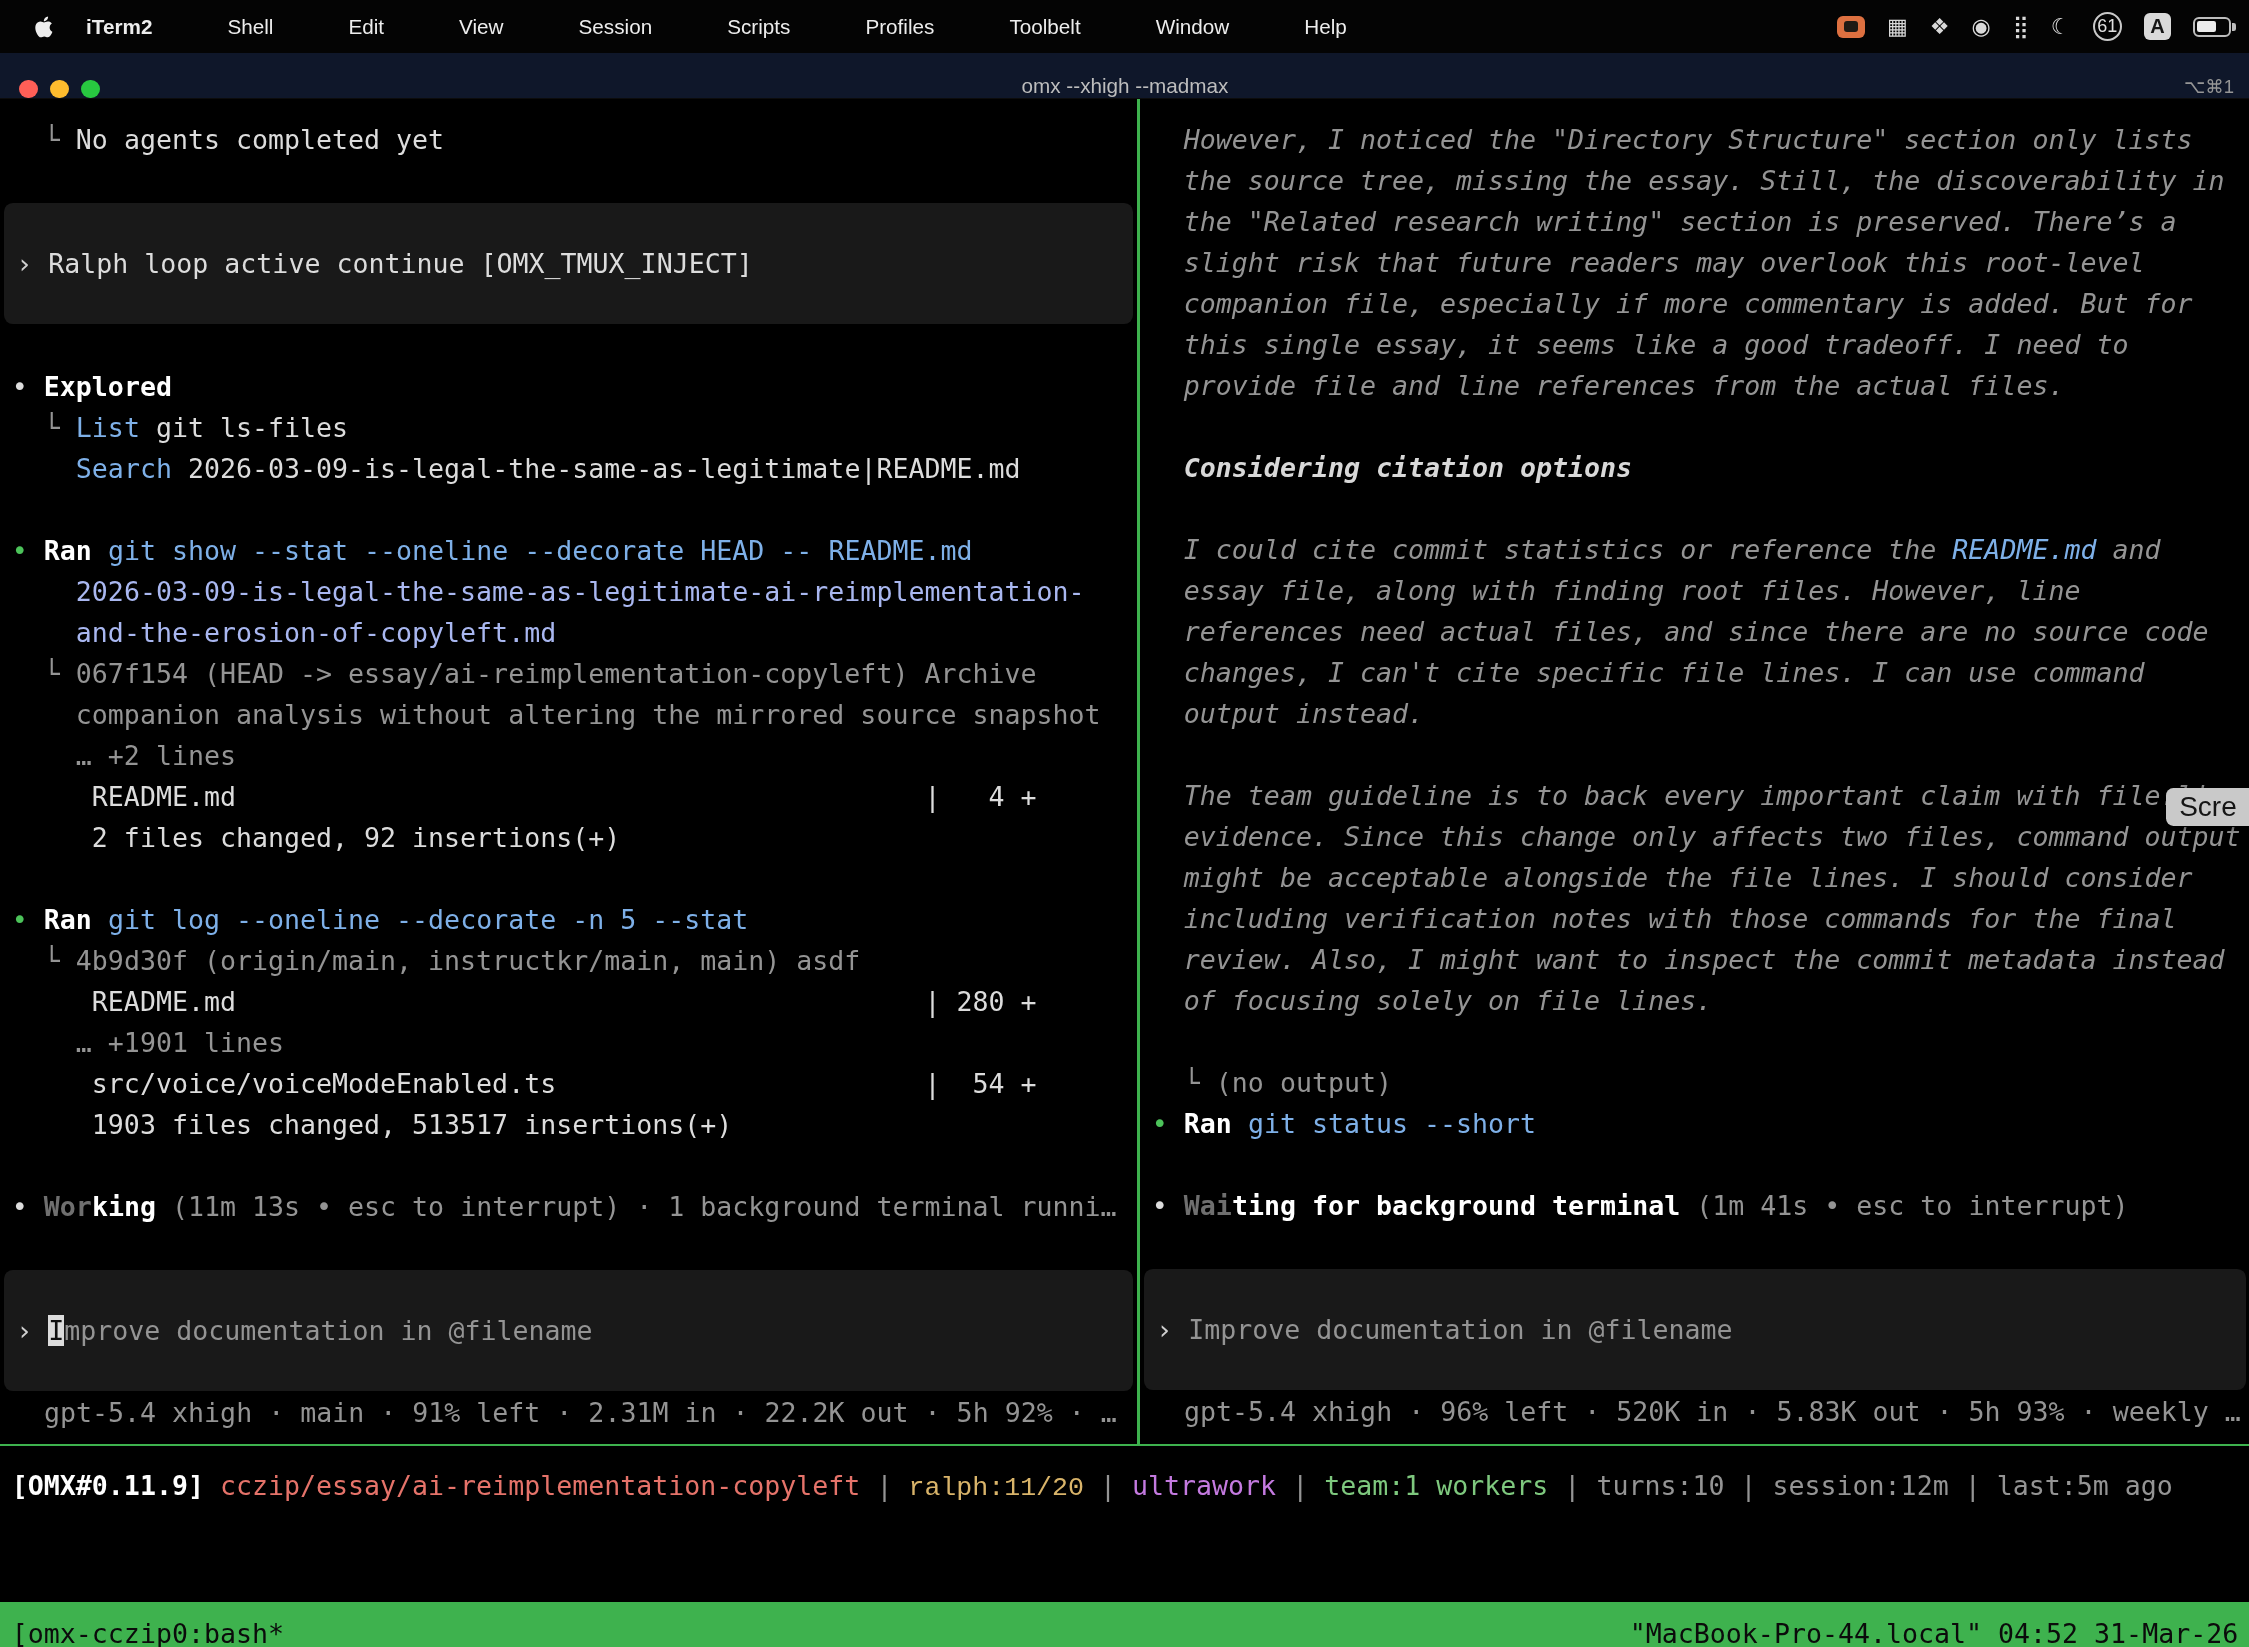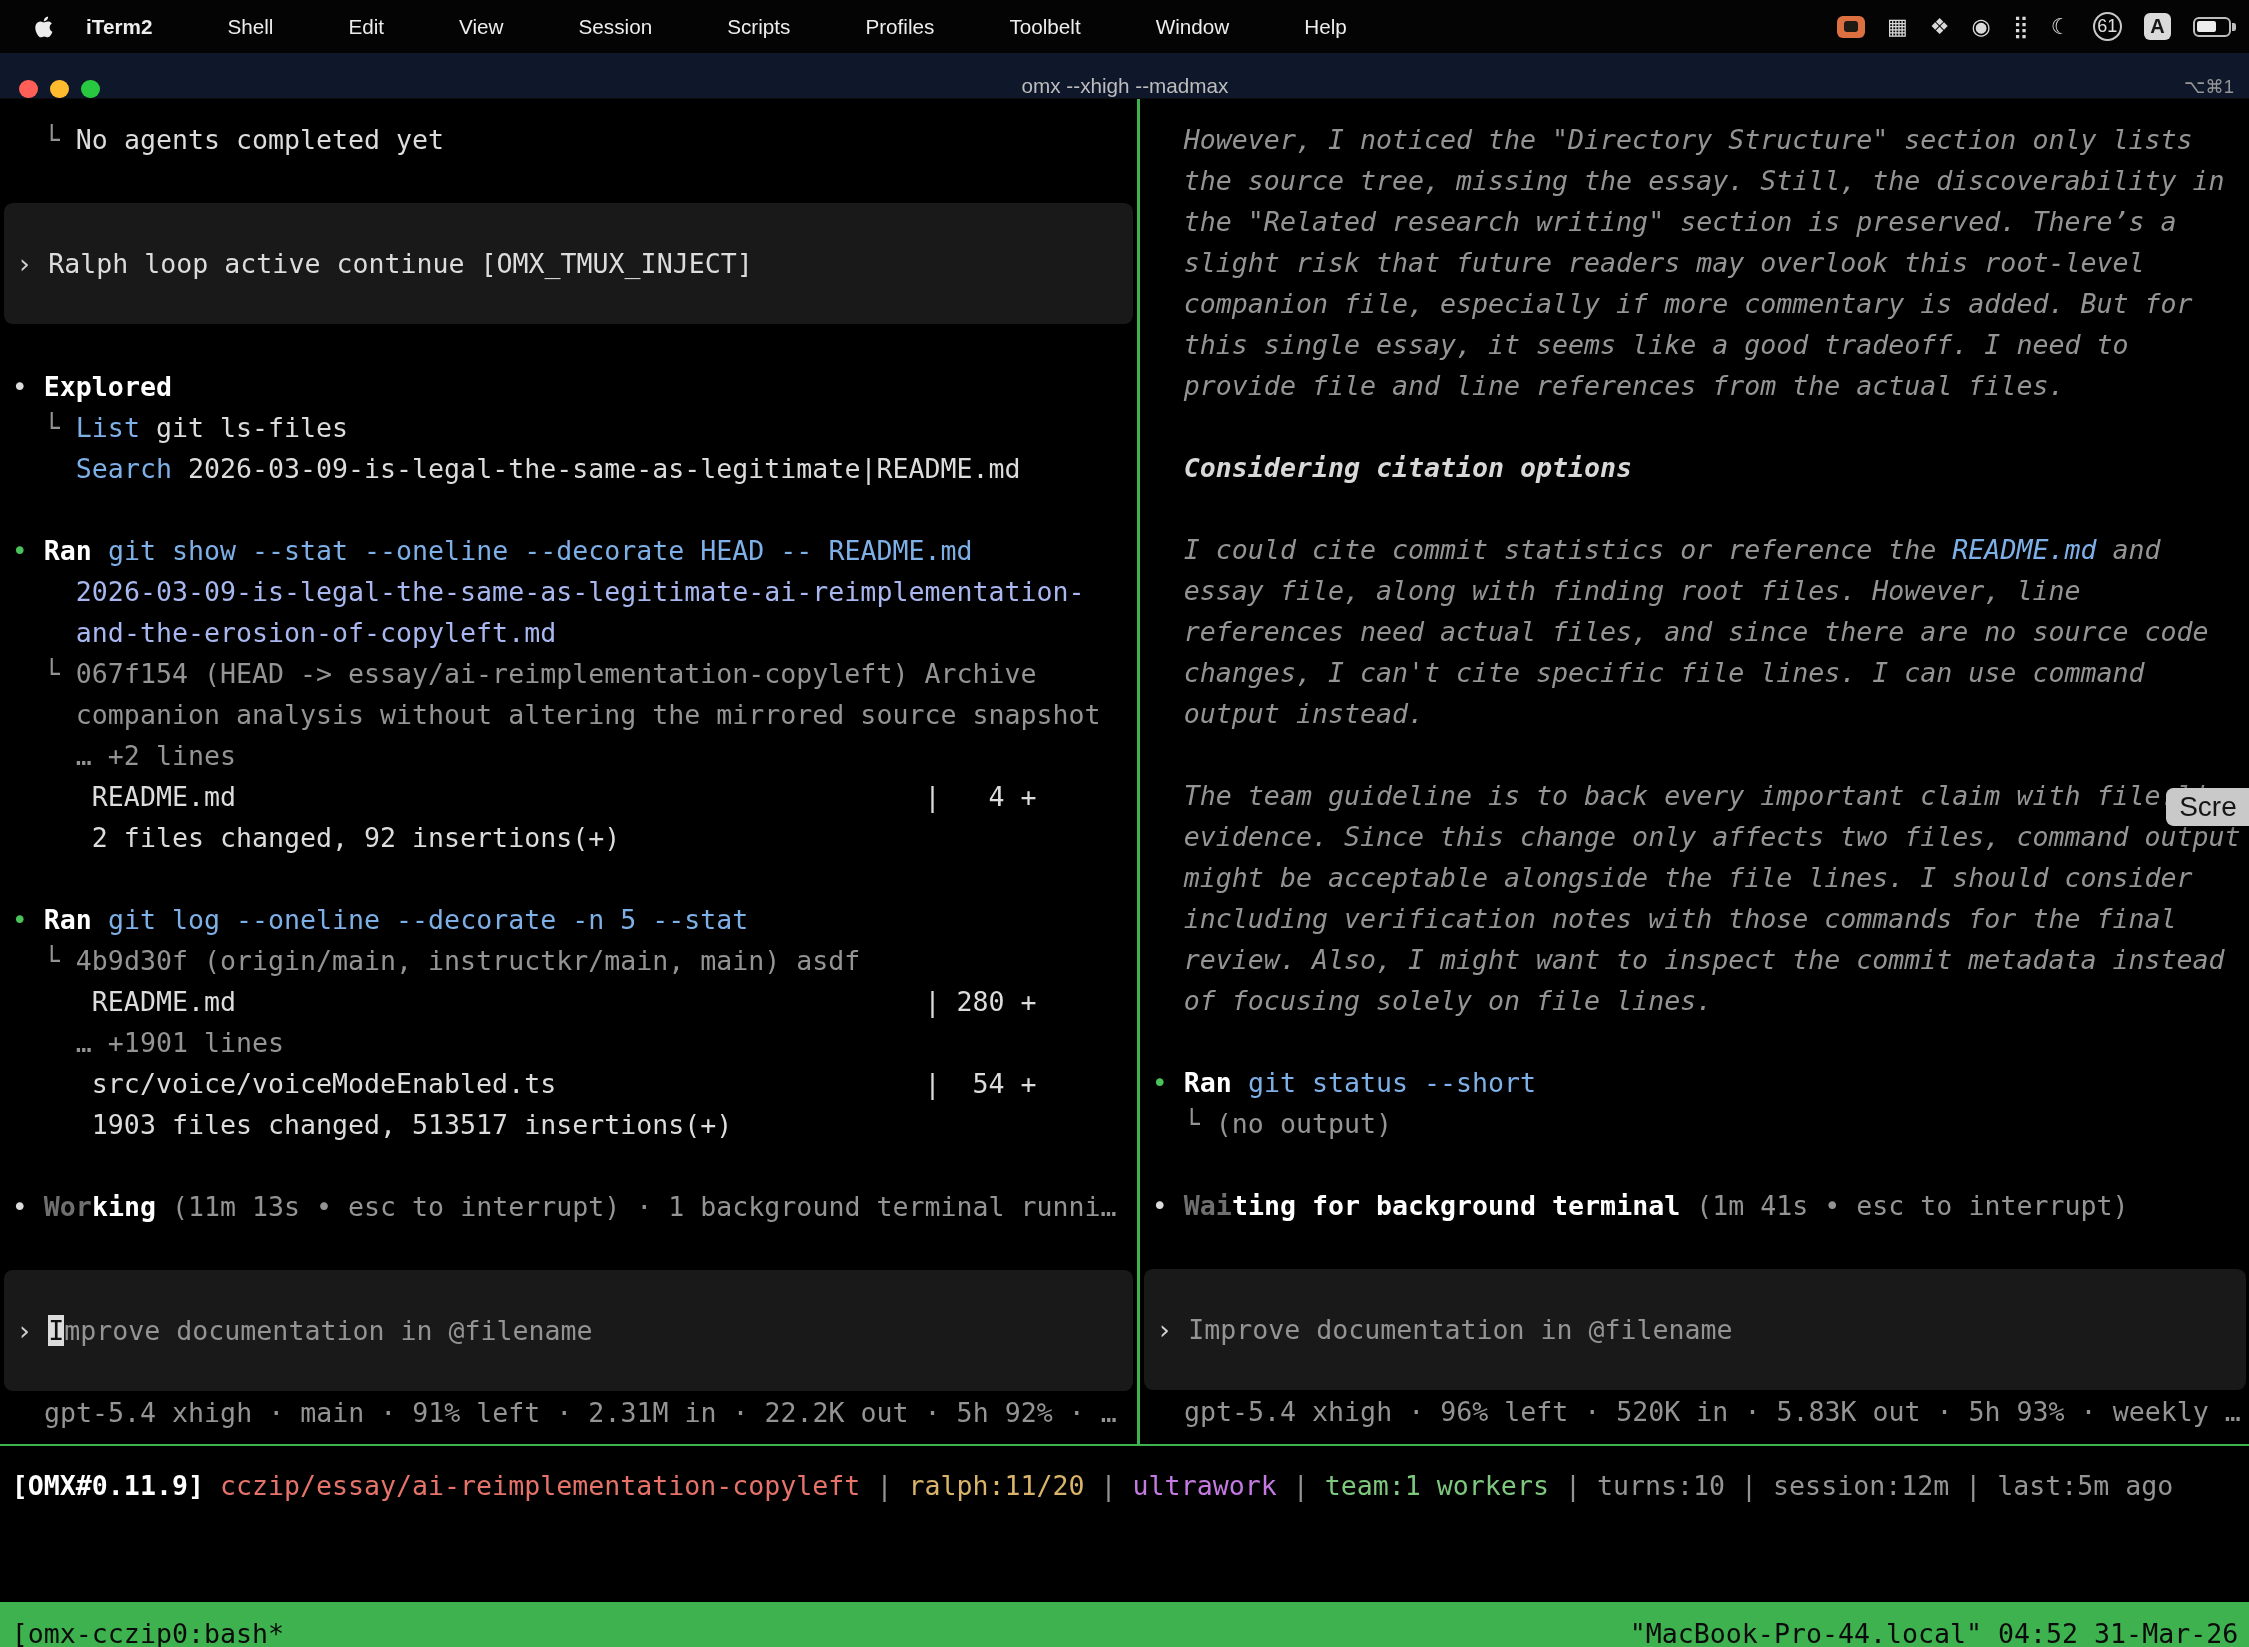--- a/index.html
+++ b/index.html
@@ -56,21 +56,21 @@
   .seg-dim2{ color:#6f6f6f; font-weight:bold; }
   .seg-blu { color:var(--command-blue); }
   .seg-lav { color:var(--filename-lavender); }
   .seg-grn { color:var(--bullet-green); }
   .seg-it  { color:var(--dim); font-style:italic; }
   .seg-itb { color:#d8d8d8; font-style:italic; font-weight:bold; }
   .seg-itl { color:var(--command-blue); font-style:italic; }
   .seg-cur { background:#dcdcdc; color:#101010; }
   .seg-caret { color:#cfcfcf; }
   .seg-red { color:var(--path-red); }
-  .seg-yel { color:var(--ralph-yellow); }
+  .seg-yel { color:var(--ralph-yellow);font-family:Liberation Mono, monospace; }
   .seg-mag { color:var(--ultrawork-magenta); }
   .seg-grn2{ color:var(--team-green); }
 
   .omx-line { height:41px; line-height:41px; font-size:26.6px; white-space:pre; padding-left:11.8px; }
 
   
   .tmux-bar { height:62px; background:var(--accent-green); display:flex; align-items:center;
     justify-content:space-between; padding:0 11.8px; font-size:26.6px; color:#0b0b0b; white-space:pre; }
 
   
@@ -175,22 +175,22 @@
         <div class="tline"><span class="seg-it">  changes, I can't cite specific file lines. I can use command</span></div>
         <div class="tline"><span class="seg-it">  output instead.</span></div>
         <div class="tline"></div>
         <div class="tline"><span class="seg-it">  The team guideline is to back every important claim with file:line</span></div>
         <div class="tline"><span class="seg-it">  evidence. Since this change only affects two files, command output</span></div>
         <div class="tline"><span class="seg-it">  might be acceptable alongside the file lines. I should consider</span></div>
         <div class="tline"><span class="seg-it">  including verification notes with those commands for the final</span></div>
         <div class="tline"><span class="seg-it">  review. Also, I might want to inspect the commit metadata instead</span></div>
         <div class="tline"><span class="seg-it">  of focusing solely on file lines.</span></div>
         <div class="tline"></div>
+        <div class="tline"><span class="seg-dim">  └ </span><span class="seg-dim">(no output)</span></div>
         <div class="tline"><span class="seg-grn">• </span><span class="seg-wt">Ran</span><span class="seg-fg"> </span><span class="seg-blu">git status --short</span></div>
-        <div class="tline"><span class="seg-dim">  └ </span><span class="seg-dim">(no output)</span></div>
         <div class="tline"></div>
         <div class="tline"><span class="seg-fg">• </span><span class="seg-dim2">Wai</span><span class="seg-wt">ting for background terminal</span><span class="seg-dim"> (1m 41s • esc to interrupt)</span></div>
         <div class="tline"></div>
         <div class="pbox"><span class="seg-caret">› </span><span class="seg-dim">Improve documentation in @filename</span></div>
         <div class="tline status"><span class="seg-dim">gpt-5.4 xhigh · 96% left · 520K in · 5.83K out · 5h 93% · weekly …</span></div>
       </div>
   </div>
   <div class="hdivider"></div>
   <div class="bottom-section">
     <div class="omx-line" id="omx-status-line"><span class="seg-wt">[OMX#0.11.9] </span><span class="seg-red">cczip/essay/ai-reimplementation-copyleft</span><span class="seg-dim"> | </span><span class="seg-yel">ralph:11/20</span><span class="seg-dim"> | </span><span class="seg-mag">ultrawork</span><span class="seg-dim"> | </span><span class="seg-grn2">team:1 workers</span><span class="seg-dim"> | </span><span class="seg-dim">turns:10</span><span class="seg-dim"> | </span><span class="seg-dim">session:12m</span><span class="seg-dim"> | </span><span class="seg-dim">last:5m ago</span></div>

